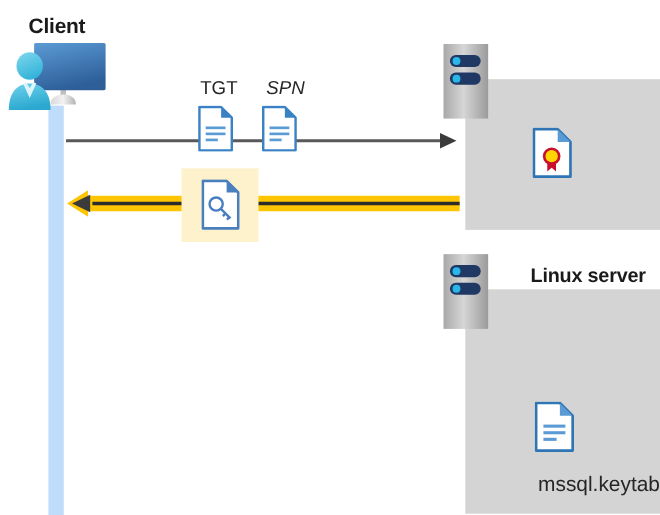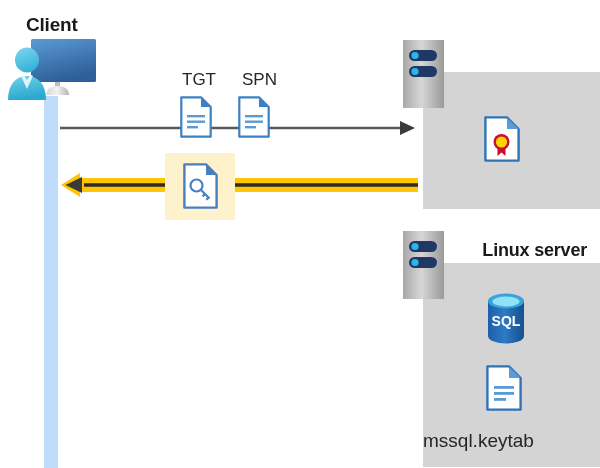--- a/index.html
+++ b/index.html
@@ -74,21 +74,21 @@
     width: 360px; height: 24px;
   }
 
   
   .doc-label {
     font-size: 17px;
     color: #262626;
     text-align: right;
   }
   #tgt-label { left: 172px; top: 58px; width: 44px; }
-  #spn-label { left: 229px; top: 58px; width: 48px; }
+  #spn-label { left: 229px; top: 58px; width: 48px; font-style: italic; }
 
   
   #tgt-doc { left: 180px; top: 84px; width: 32px; height: 42px; }
   #spn-doc { left: 238px; top: 84px; width: 32px; height: 42px; }
 
   
   #key-highlight {
     left: 165px; top: 141px;
     width: 70px; height: 67px;
     background: #fdf2cc;
@@ -97,21 +97,21 @@
 
   
   #cert-doc { left: 484px; top: 104px; width: 36px; height: 46px; }
 
   
   #sql-icon  { left: 484px; top: 281px; width: 44px; height: 52px; }
   #keytab-doc { left: 486px; top: 353px; width: 36px; height: 46px; }
   #keytab-label {
     left: 423px; top: 418px;
     width: 177px;
-    text-align: left;
+    text-align: right;
     font-size: 19px;
     color: #262626;
   }
 </style>
 </head>
 <body>
 
 <div id="canvas">
 
   <div id="client-lifeline" class="abs"></div>
@@ -248,35 +248,20 @@
       </defs>
       <rect x="0" y="0" width="41" height="68" fill="url(#rackGrad2)"></rect>
       <rect x="6" y="10" width="28" height="11" rx="5.5" fill="#1f3864"></rect>
       <circle cx="12" cy="15.5" r="3.6" fill="#29b6e8"></circle>
       <rect x="6" y="26" width="28" height="11" rx="5.5" fill="#1f3864"></rect>
       <circle cx="12" cy="31.5" r="3.6" fill="#29b6e8"></circle>
     </svg>
   </div>
   <div id="linux-title" class="abs title">Linux server</div>
 
-  <div id="sql-icon" class="abs">
-    <svg width="44" height="52" viewBox="0 0 44 52" xmlns="http://www.w3.org/2000/svg">
-      <defs>
-        <linearGradient id="sqlBody" x1="0" y1="0" x2="1" y2="0">
-          <stop offset="0%" stop-color="#1d5fa8"></stop>
-          <stop offset="45%" stop-color="#2e7ac4"></stop>
-          <stop offset="100%" stop-color="#164f8f"></stop>
-        </linearGradient>
-      </defs>
-      <path d="M4 8 H40 V43 A18 7.5 0 0 1 4 43 Z" fill="url(#sqlBody)"></path>
-      <ellipse cx="22" cy="8" rx="18" ry="7.5" fill="#3aa2d9"></ellipse>
-      <ellipse cx="22" cy="8.5" rx="13.5" ry="5" fill="#8fe3f7"></ellipse>
-      <text x="22" y="33" font-family="'Liberation Sans', sans-serif" font-size="14" font-weight="bold" fill="#ffffff" text-anchor="middle">SQL</text>
-    </svg>
-  </div>
 
   <div id="keytab-doc" class="abs">
     <svg width="36" height="46" viewBox="0 0 36 46" xmlns="http://www.w3.org/2000/svg">
       <path d="M1.4 1.4 H23 L34.6 13 V44.6 H1.4 Z" fill="#ffffff" stroke="#2e75b6" stroke-width="2.4" stroke-linejoin="round"></path>
       <path d="M23 1.4 L34.6 13 H23 Z" fill="#5b9bd5"></path>
       <rect x="8" y="21" width="20" height="2.8" fill="#5b9bd5"></rect>
       <rect x="8" y="27" width="20" height="2.8" fill="#5b9bd5"></rect>
       <rect x="8" y="33" width="12" height="2.8" fill="#5b9bd5"></rect>
     </svg>
   </div>

